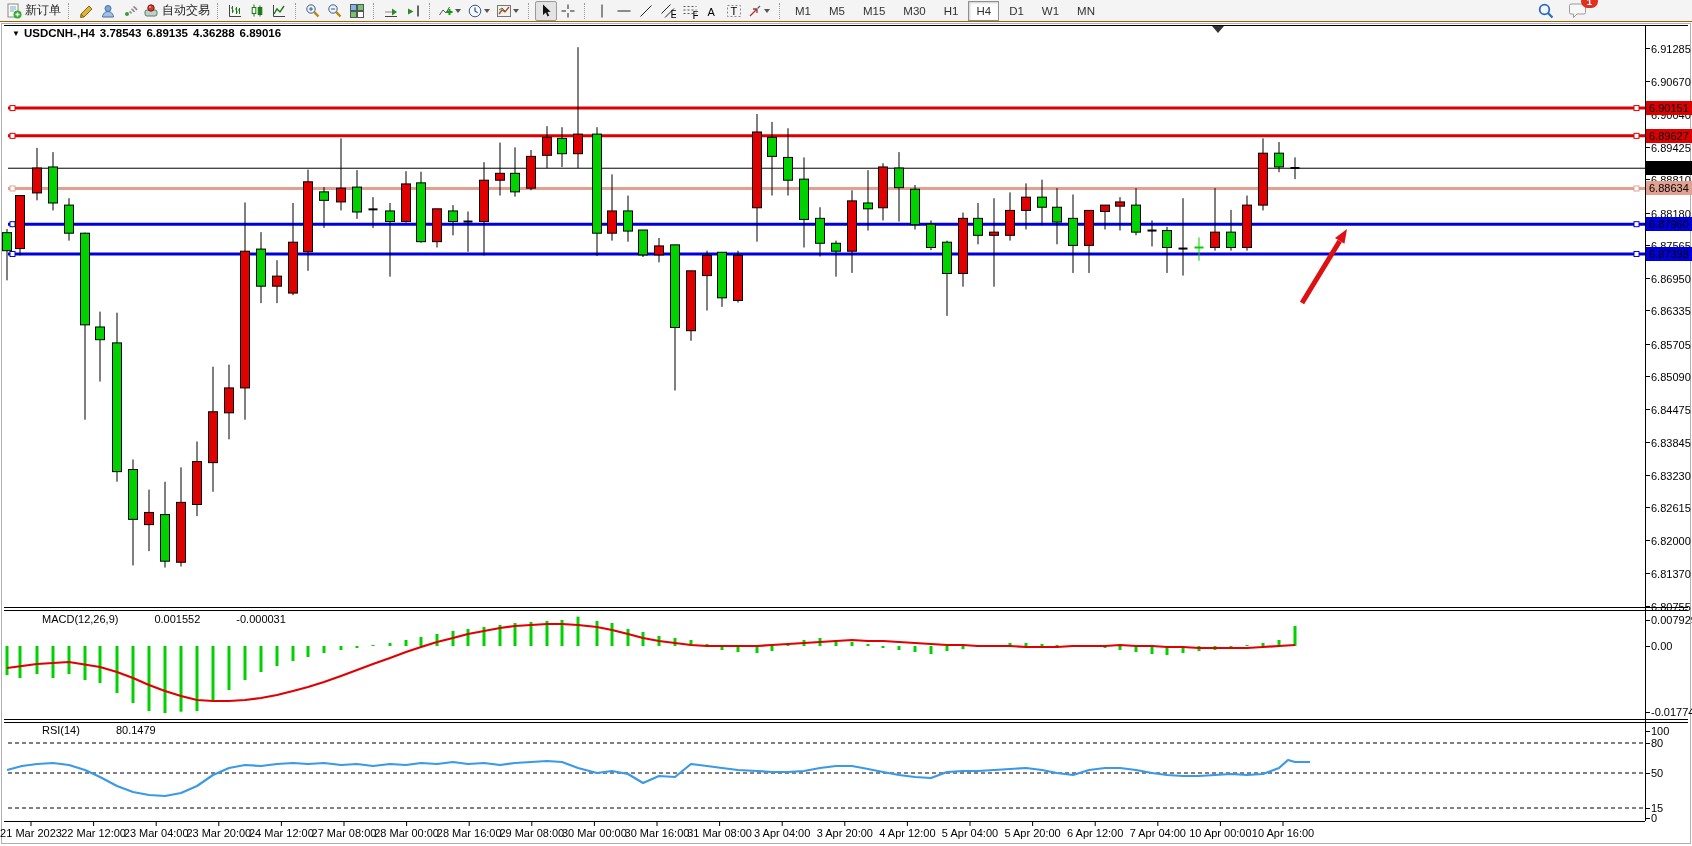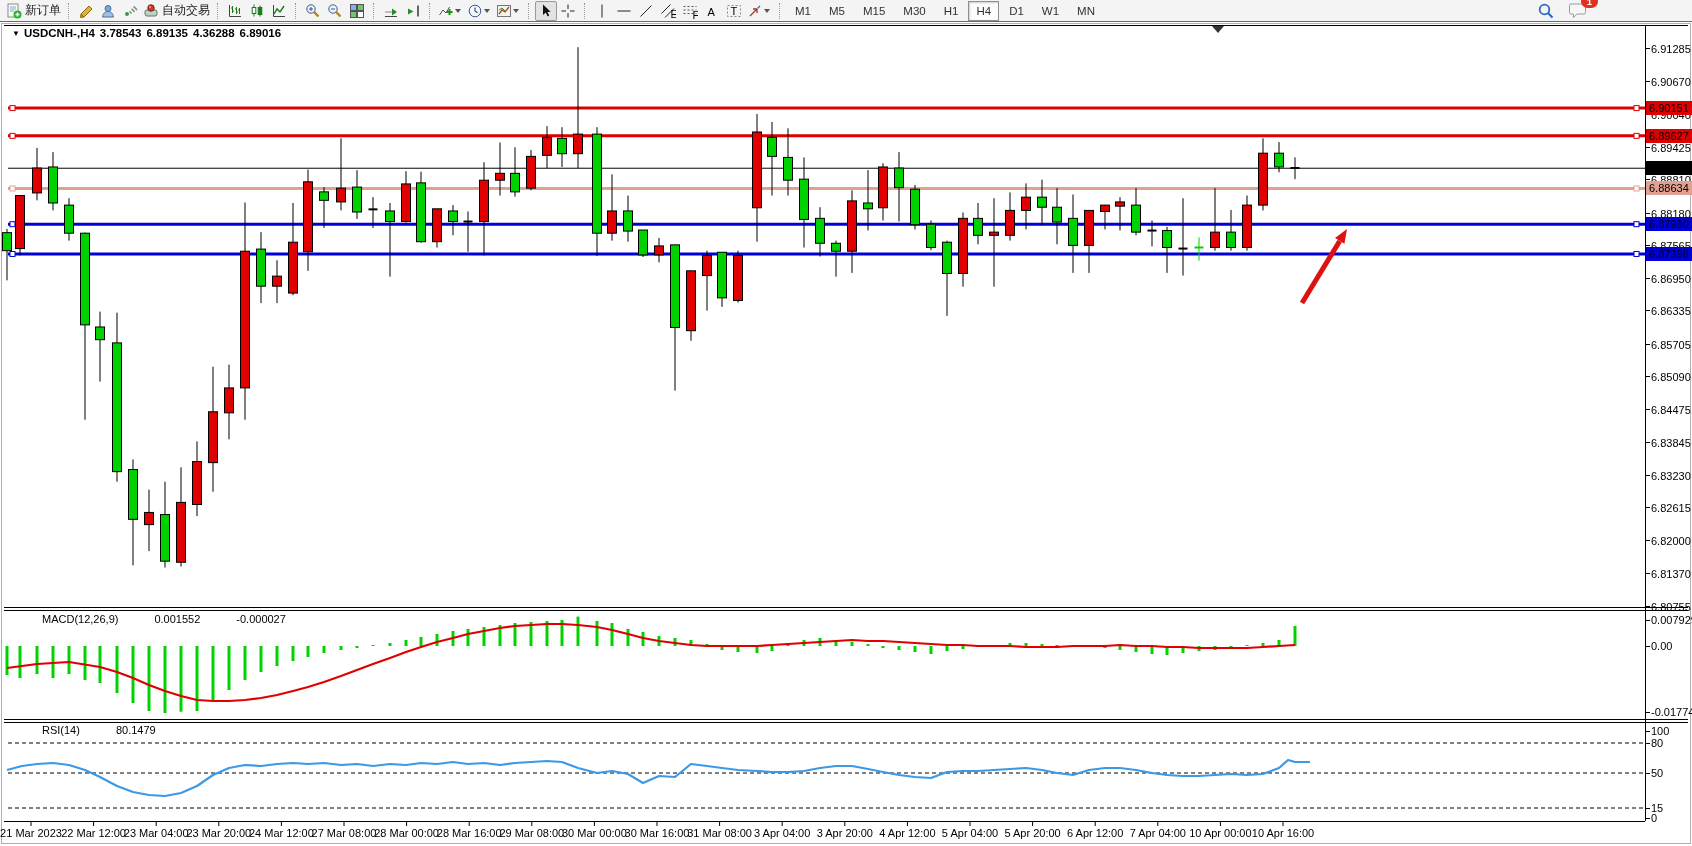--- a/index.html
+++ b/index.html
@@ -658,18 +658,18 @@
         <text x="1220.4" y="837" text-anchor="middle">10 Apr 00:00</text>
         <line x1="1283" y1="822" x2="1283" y2="826" stroke="#000"></line>
         <text x="1283" y="837" text-anchor="middle">10 Apr 16:00</text>
       </g>
     </svg>
 
   <div id="symline" class="ovl">
     <span class="dd">▼</span><span>USDCNH-,H4</span><span>3.78543</span><span>6.89135</span><span>4.36288</span><span>6.89016</span>
   </div>
   <div id="macdlab" class="ovl">
-    <span>MACD(12,26,9)</span><span>0.001552</span><span>-0.000027</span>
+    <span>MACD(12,26,9)</span><span>0.001552</span><span>-0.000031</span>
   </div>
   <div id="rsilab" class="ovl">
     <span>RSI(14)</span><span>80.1479</span>
   </div>
 </div>
 
 </body></html>

